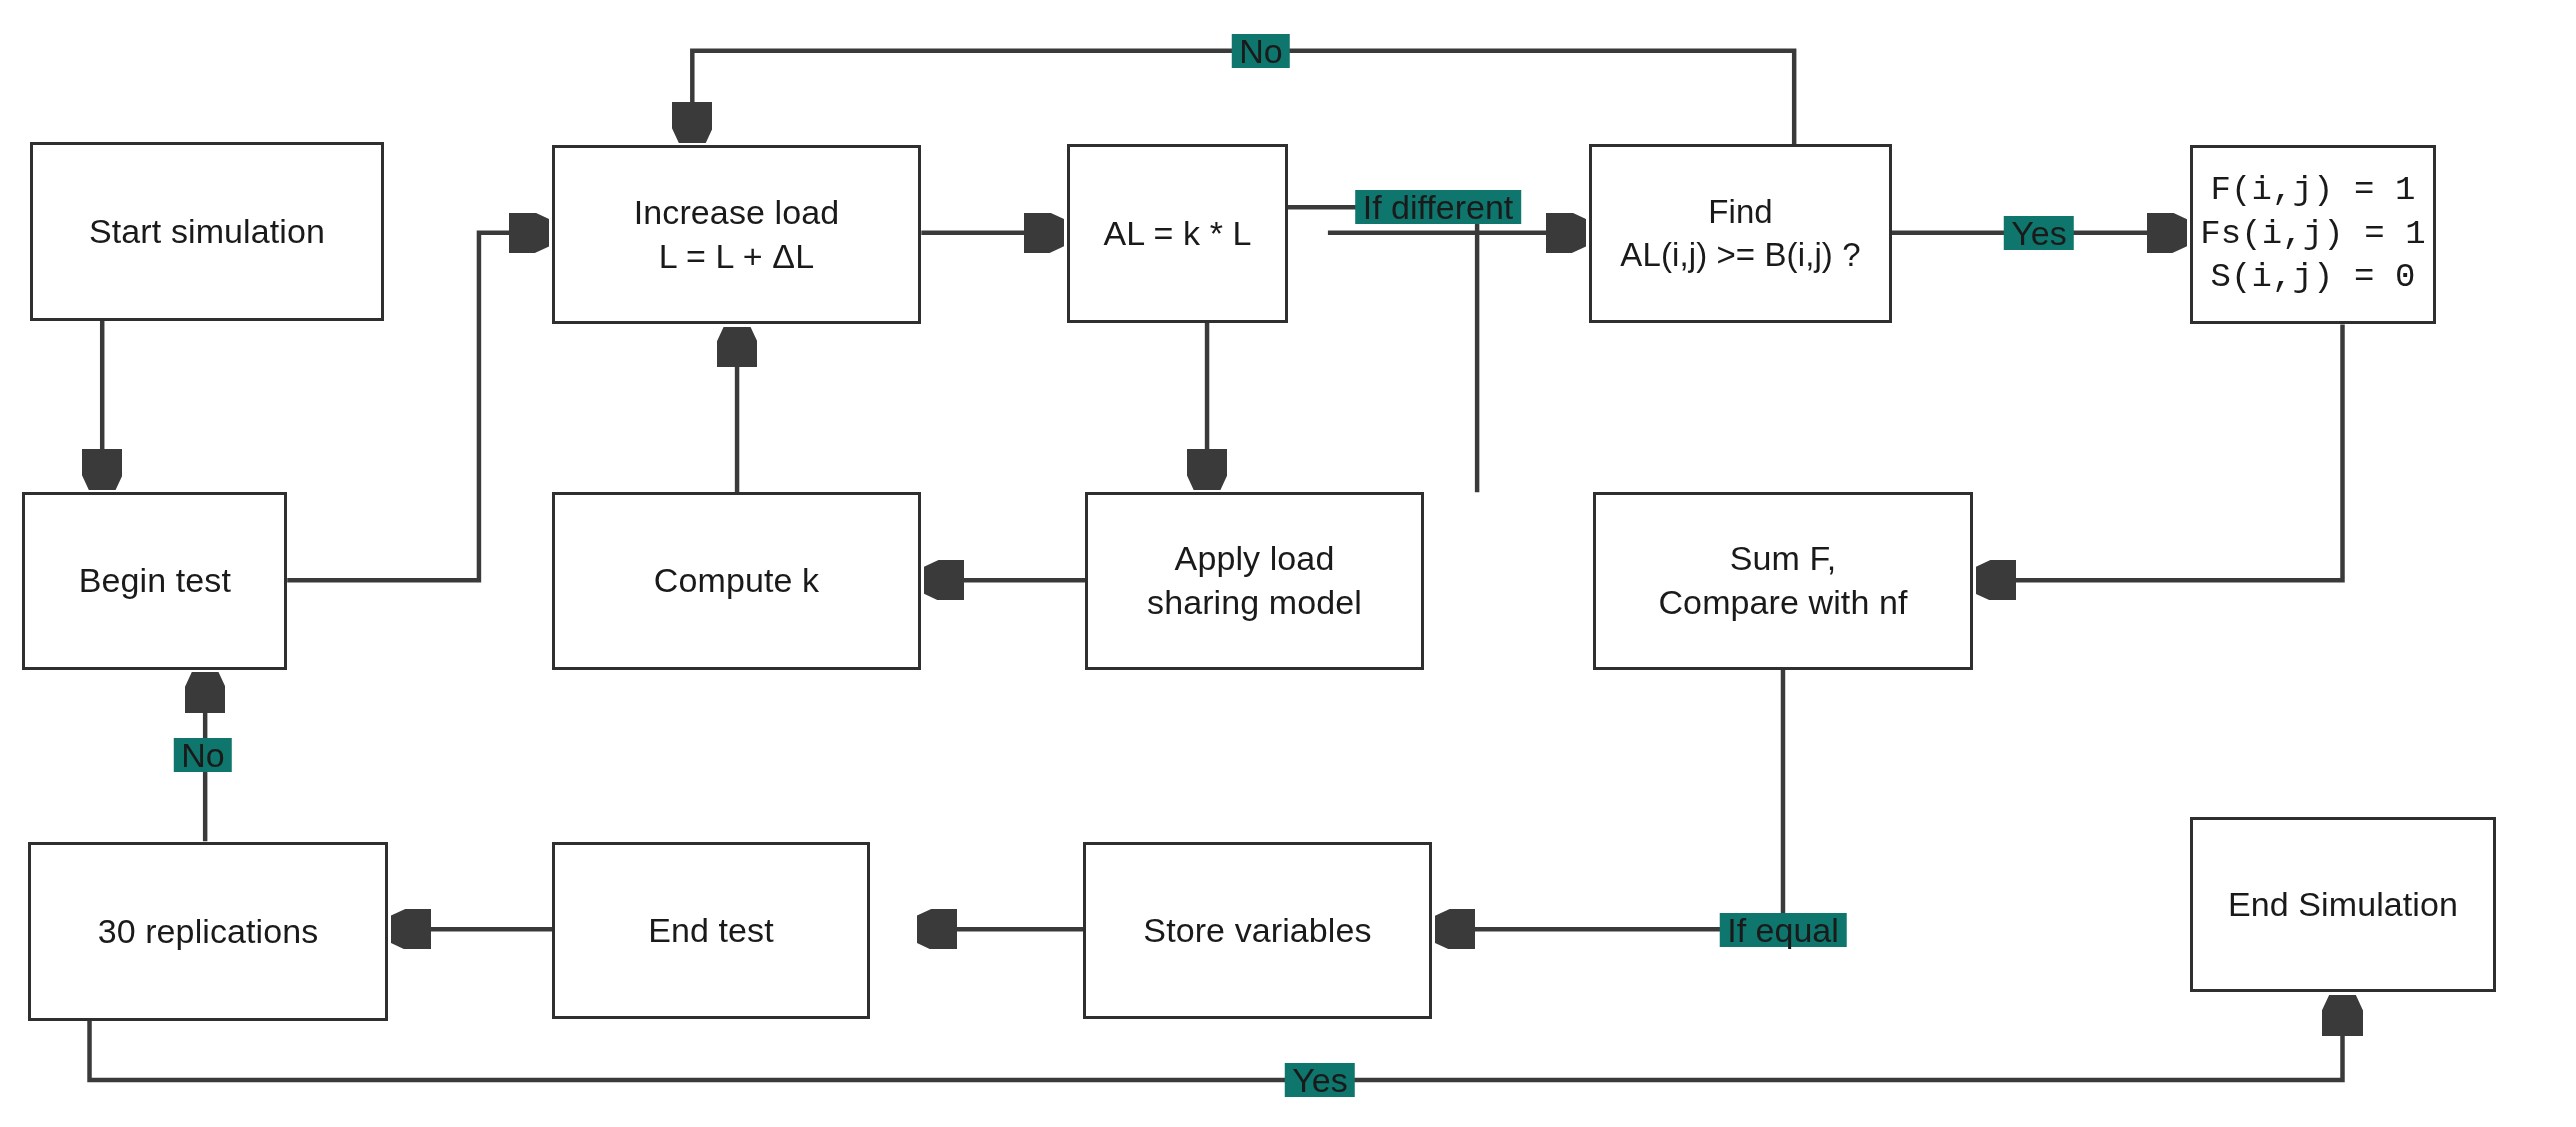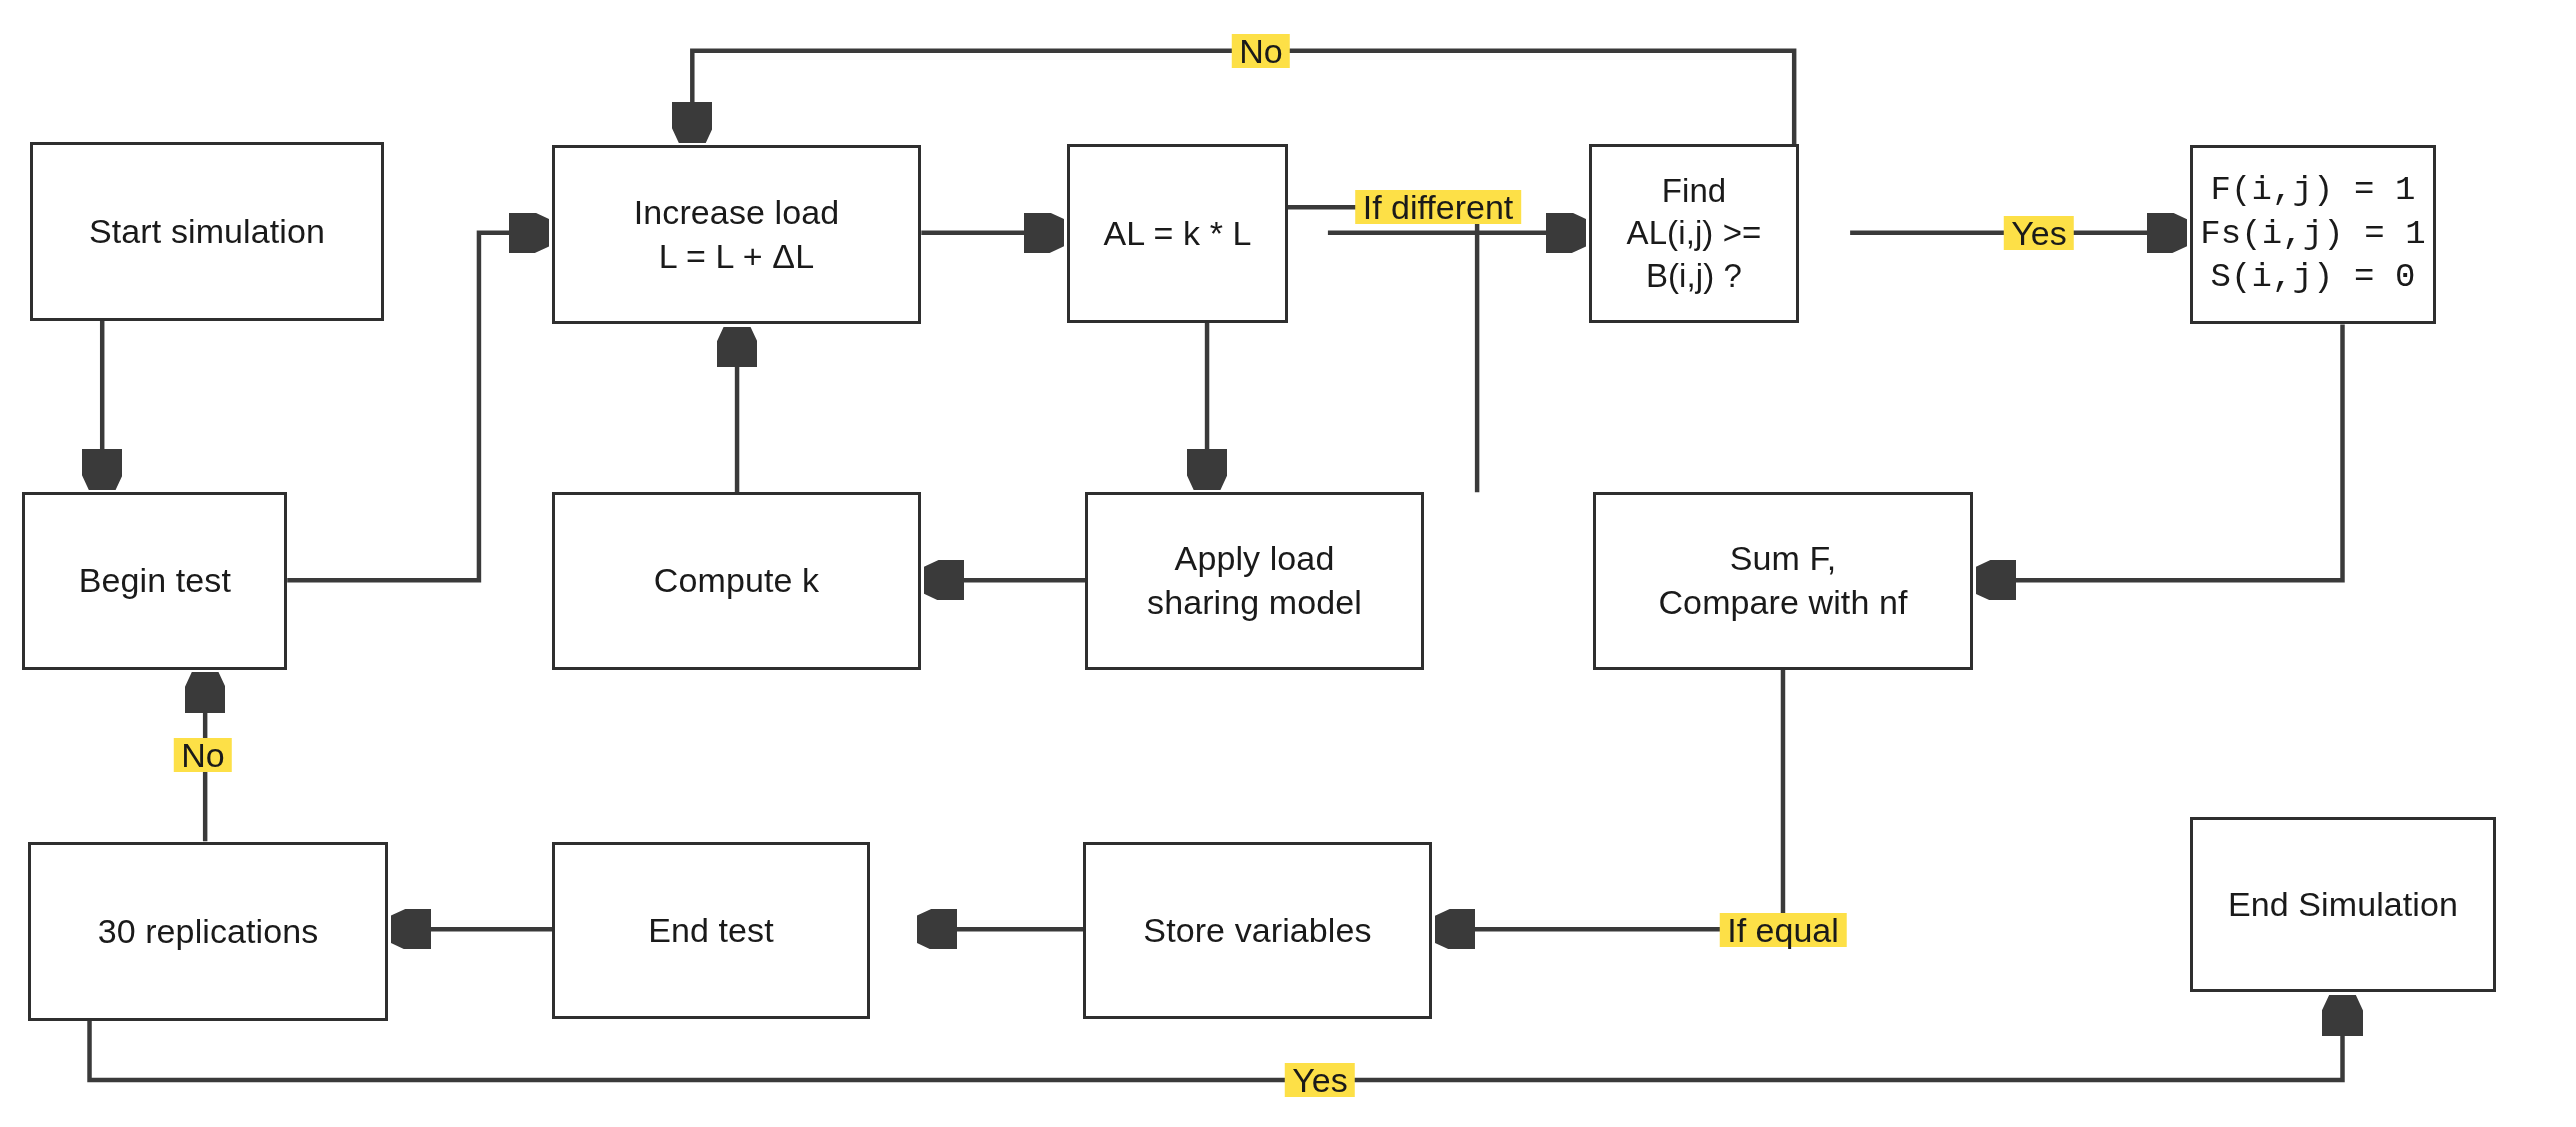--- a/index.html
+++ b/index.html
@@ -7,21 +7,21 @@
   #canvas{position:relative;width:2576px;height:1127px;background:#ffffff;overflow:hidden;}
   .node{
     position:absolute;box-sizing:border-box;
     border:3px solid #2f2f2f;background:#ffffff;
     display:flex;align-items:center;justify-content:center;
     text-align:center;color:#1a1a1a;
     font-size:34px;line-height:1.28;white-space:pre-line;
     letter-spacing:0.1px;
   }
   .edge-label{
-    position:absolute;background:#fde047;color:#1a1a1a;
+    position:absolute;background:#0f766e;color:#1a1a1a;
     font-size:34px;line-height:1;padding:0 7.5px;
     white-space:nowrap;transform:translate(-50%,-50%);
   }
   svg.wires{position:absolute;left:0;top:0;width:2576px;height:1127px;pointer-events:none;}
   svg.wires path,svg.wires line{fill:none;stroke:#3a3a3a;stroke-width:6;}
 </style>
 </head>
 <body>
 
 <div id="canvas">
@@ -64,21 +64,21 @@
     <path d="M 120 1368 L 120 1448 L 3140 1448 L 3140 1343" marker-end="url(#ah)"></path>
   </svg>
 
   <div class="node" style="left:552px;top:145px;width:369px;height:179px;">Increase load
 L = L + ΔL</div>
 
   <div class="node" style="left:30px;top:142px;width:354px;height:179px;">Start simulation</div>
 
   <div class="node" style="left:1067px;top:144px;width:221px;height:179px;">AL = k * L</div>
 
-  <div class="node" style="left:1589px;top:144px;width:210px;height:179px;font-size:33px;">Find
+  <div class="node" style="left:1589px;top:144px;width:303px;height:179px;font-size:33px;">Find
 AL(i,j) &gt;= B(i,j) ?</div>
 
   <div class="node" style="left:2190px;top:145px;width:246px;height:179px;font-family:Liberation Mono, monospace;">F(i,j) = 1
 Fs(i,j) = 1
 S(i,j) = 0</div>
 
   <div class="node" style="left:22.4px;top:492px;width:265px;height:178px;">Begin test</div>
 
   <div class="node" style="left:552px;top:492px;width:369px;height:178px;">Compute k</div>
 

